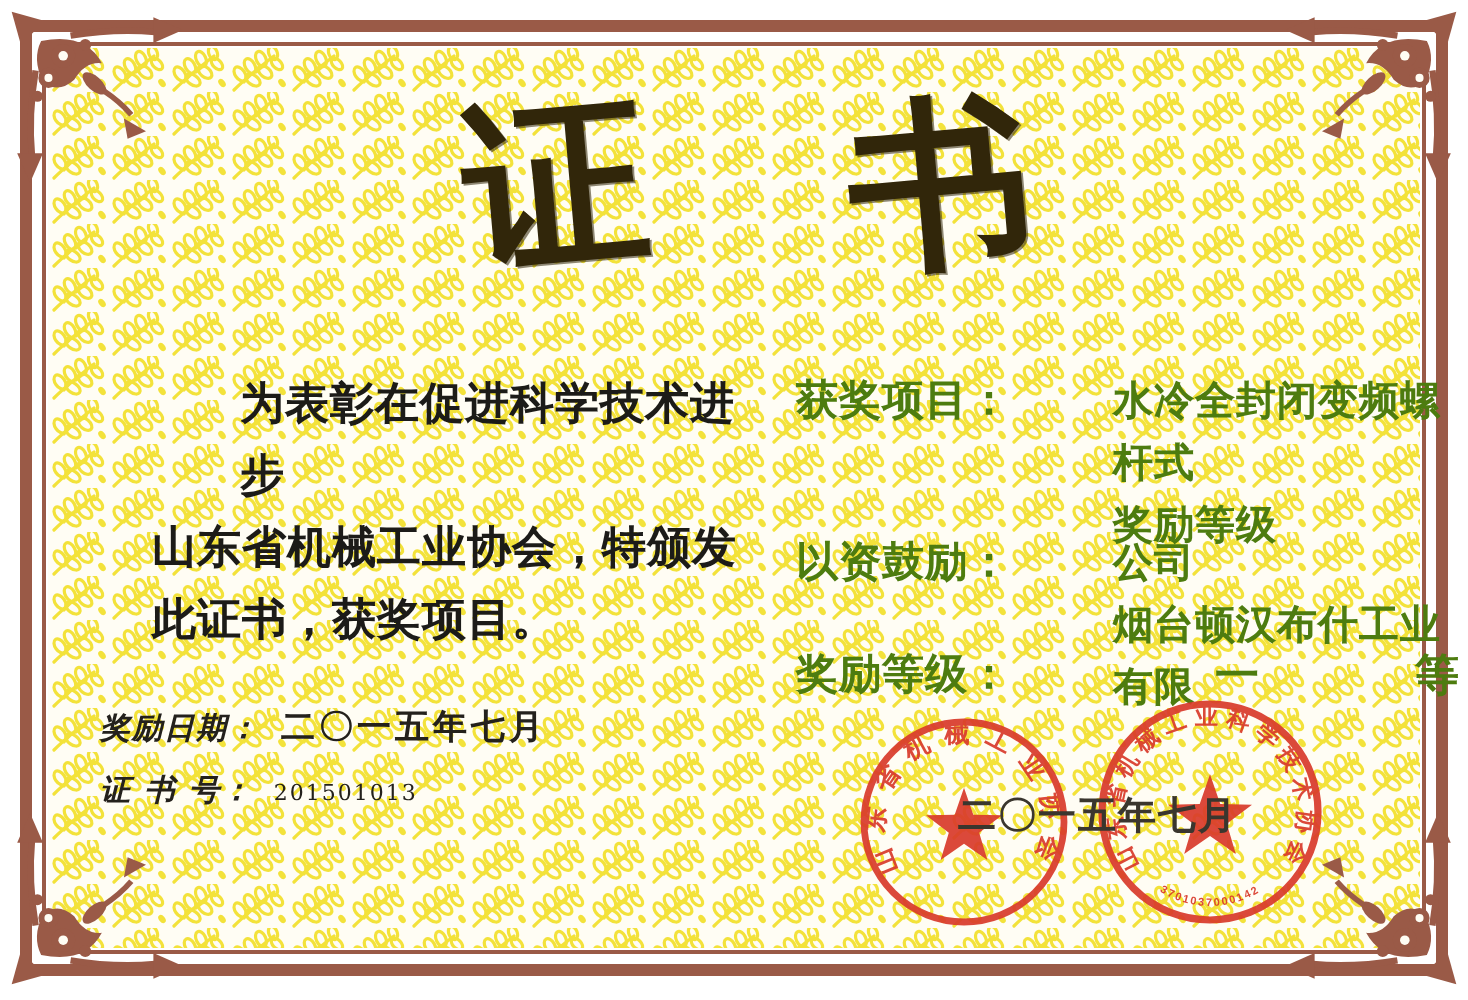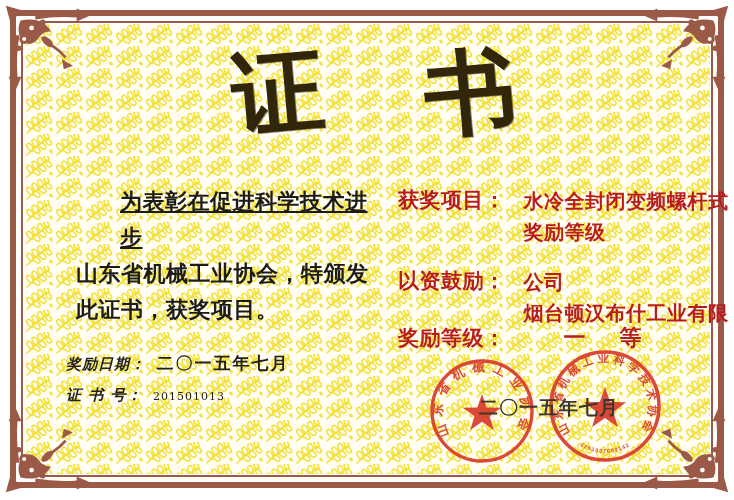--- a/index.html
+++ b/index.html
@@ -27,35 +27,35 @@
   .orn-tr{right:4px;top:4px;transform:scaleX(-1);}
   .orn-bl{left:4px;bottom:6px;transform:scaleY(-1);}
   .orn-br{right:4px;bottom:6px;transform:rotate(180deg);}
 
   
   .title{position:absolute;left:0;right:0;top:44px;display:flex;justify-content:center;gap:100px;padding-left:14px;z-index:2;}
   .title .tchar{font-family:var(--f-serif);font-weight:bold;font-size:92px;line-height:1.05;color:var(--title-ink);transform:rotate(-5deg);text-shadow:1px 1px 0 rgba(49,38,10,.55);}
 
   
   .citation{position:absolute;left:76px;top:184px;width:306px;z-index:2;color:var(--body-ink);font-weight:bold;font-size:22px;line-height:36px;letter-spacing:.5px;}
-  .citation .indent{padding-left:44px;text-decoration:underline;}
-
-  
-  .field{position:absolute;left:398px;display:flex;align-items:flex-start;z-index:2;color:#b91c1c;font-weight:bold;}
+  .citation .indent{padding-left:44px;}
+
+  
+  .field{position:absolute;left:398px;display:flex;align-items:flex-start;z-index:2;color:#4d7c0f;font-weight:bold;gap:44px;}
   .field .flabel{font-size:21px;white-space:nowrap;letter-spacing:.5px;}
-  .field .fvalue{font-size:20px;line-height:31px;letter-spacing:.5px;margin-left:18px;}
+  .field .fvalue{font-size:20px;line-height:31px;letter-spacing:.5px;margin-left:7px;}
   .field-project{top:186px;}
   .field-unit{top:267px;}
-  .field-grade{top:323px;align-items:center;}
+  .field-grade{top:323px;}
   .field-grade .gv{font-size:22px;}
   .gv1{margin-left:58px;}
   .gv2{margin-left:34px;}
 
   
-  .footer-line{position:absolute;left:66px;z-index:2;color:#24211c;white-space:nowrap;}
+  .footer-line{position:absolute;left:50px;z-index:2;color:#24211c;white-space:nowrap;}
   .footer-date{top:352px;}
   .footer-number{top:386px;}
   .footer-line .klabel{font-family:var(--f-serif);font-style:italic;font-weight:bold;font-size:15px;letter-spacing:1px;}
   .footer-line .kvalue{font-family:var(--f-serif);font-weight:bold;font-size:17px;letter-spacing:2px;margin-left:6px;}
   .footer-number .kvalue{font-size:11px;letter-spacing:1px;font-weight:normal;}
 
   
   .seal{position:absolute;z-index:4;opacity:.92;}
   .seal-left{left:428px;top:357px;width:108px;height:108px;}
   .seal-right{left:547px;top:348px;width:116px;height:116px;}

